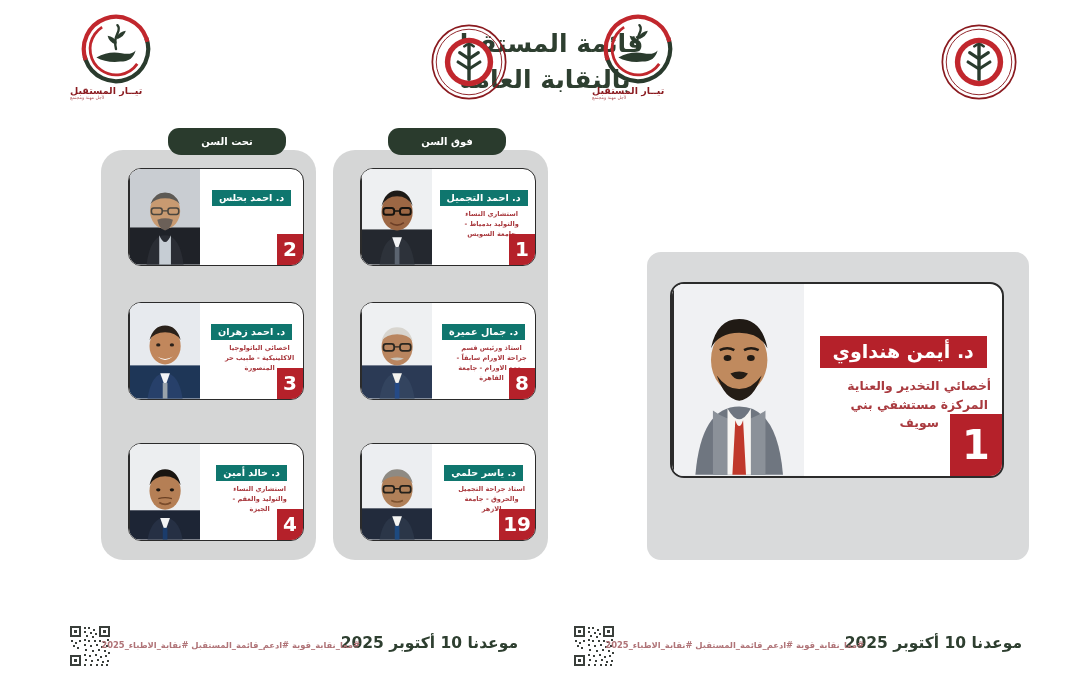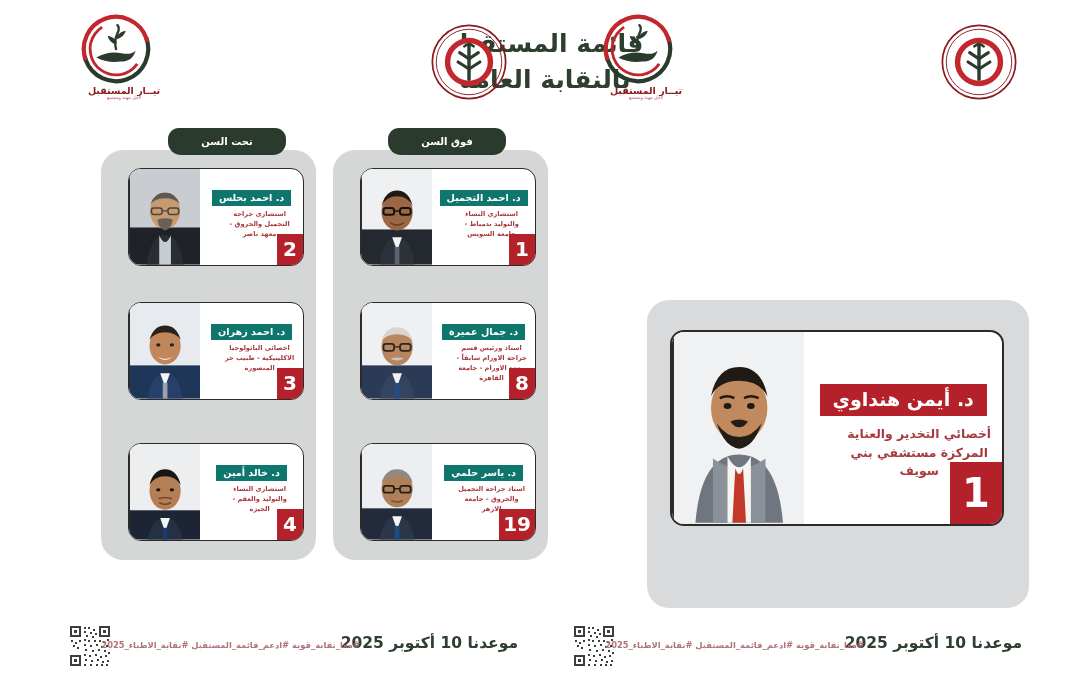--- a/index.html
+++ b/index.html
@@ -34,23 +34,23 @@
     width: 92px;
     height: 104px;
   }
   .logo-tayar .ring {
     position: absolute;
     top: 0; left: 11px;
     width: 70px; height: 70px;
   }
   .logo-tayar .wordmark {
     position: absolute;
-    top: 72px; left: 8px;
+    top: 72px; left: 0;
     width: 92px;
-    text-align: center;
+    text-align: left;
     font-size: 9.5px;
     font-weight: bold;
     color: #8a1a1f;
     letter-spacing: .5px;
     line-height: 1.05;
   }
   .logo-tayar .wordmark .sub {
     display: block;
     font-size: 4.6px;
     font-weight: normal;
@@ -201,22 +201,21 @@
     font-weight: bold;
     letter-spacing: -.3px;
     direction: rtl;
   }
   .feature-shell {
     position: absolute;
     top: 82px; right: 9px;
     width: 382px;
     height: 308px;
     background: #d9dadb;
-    border-radius: 22px;
-    margin-top: 48px;
+    border-radius: 14px;
   }
   .feature-card {
     position: absolute;
     top: 30px; right: 25px;
     width: 334px;
     height: 196px;
     background: #ffffff;
     border: 2px solid #2b2b2b;
     border-radius: 14px;
     overflow: hidden;
@@ -455,21 +454,20 @@
           </svg>
         </div>
       </div>
     </div>
 
     <div class="col under">
 
       <div class="card r1">
         <div class="card-info">
           <span class="name-band">د. احمد بحلس</span>
-          <div class="desc">استشاري جراحة التجميل والحروق - معهد ناصر</div>
           <div class="num-badge">2</div>
         </div>
         <div class="card-photo">
           <svg viewBox="0 0 72 98" preserveAspectRatio="xMidYMid slice">
             <rect width="72" height="98" fill="#c9cdd2"></rect>
             <rect y="60" width="72" height="38" fill="#1f2228"></rect>
             <path d="M17 98 Q21 68 36 68 Q51 68 55 98 Z" fill="#2a2d34"></path>
             <path d="M30 68 Q36 82 42 68 L42 98 L30 98 Z" fill="#c6cdd4"></path>
             <ellipse cx="36" cy="43" rx="15.5" ry="18.5" fill="#c89a71"></ellipse>
             <path d="M21 36 Q25 24 36 24 Q47 24 51 36 Q46 30 36 30 Q26 30 21 36 Z" fill="#5d5a55"></path>

